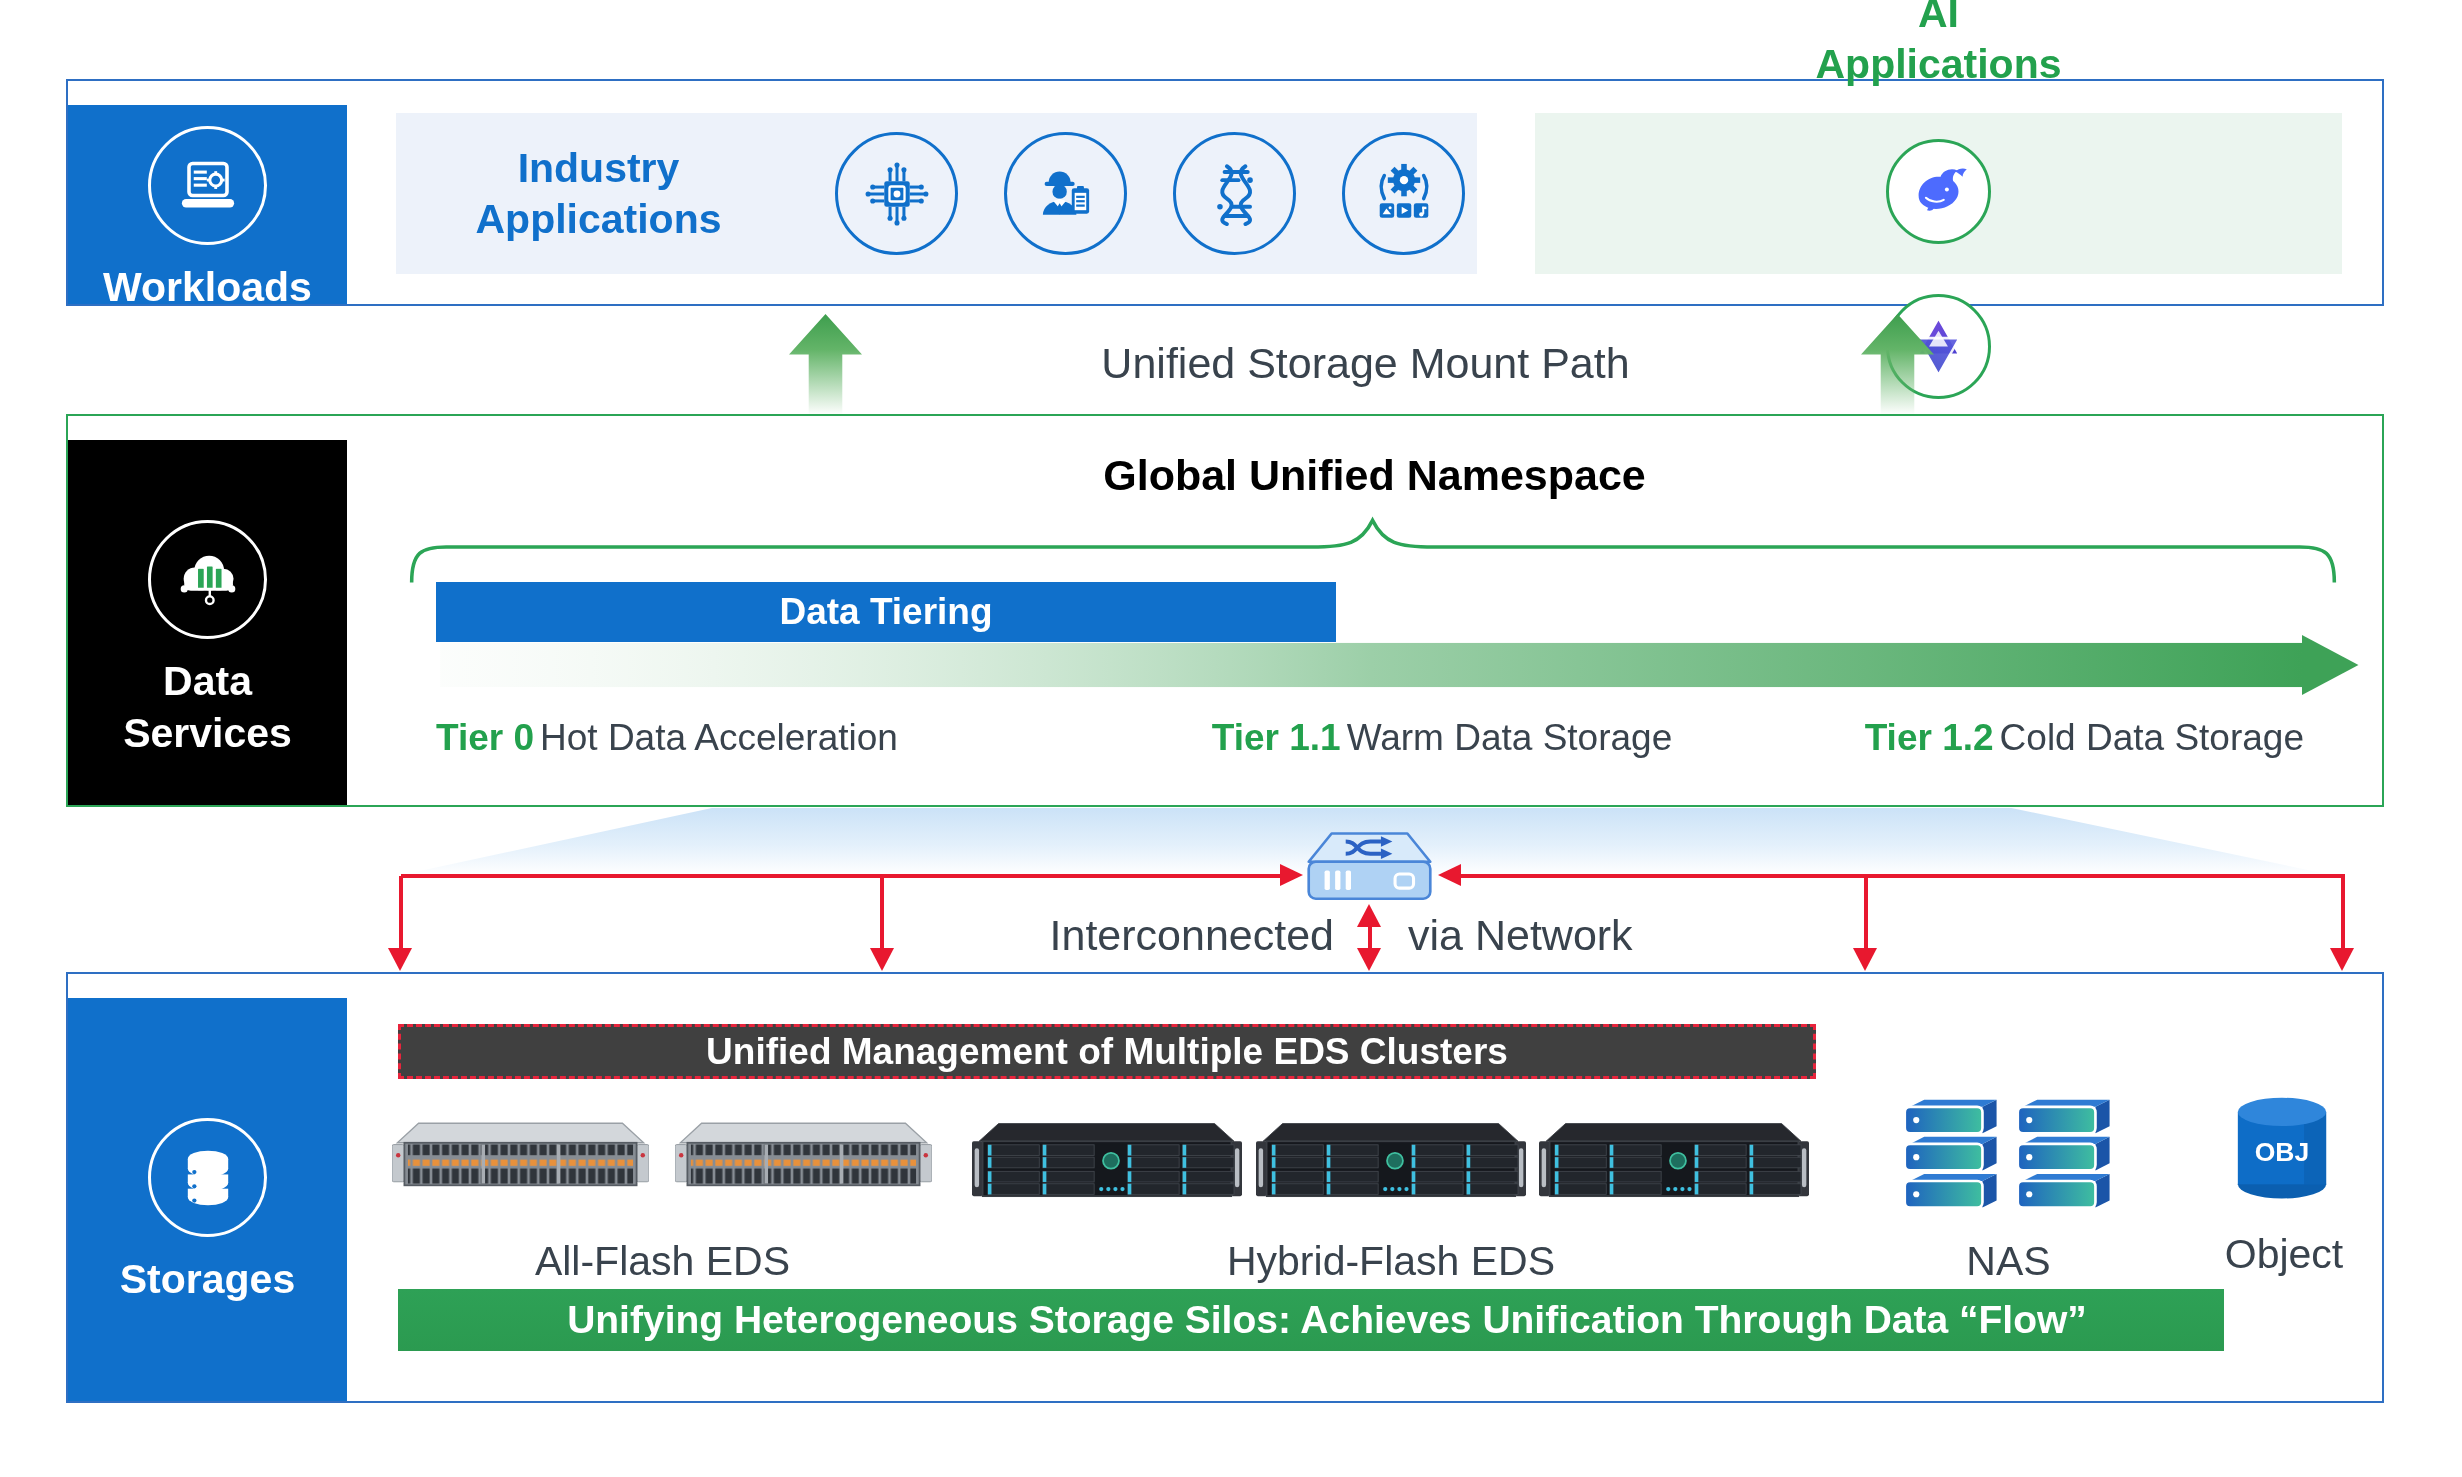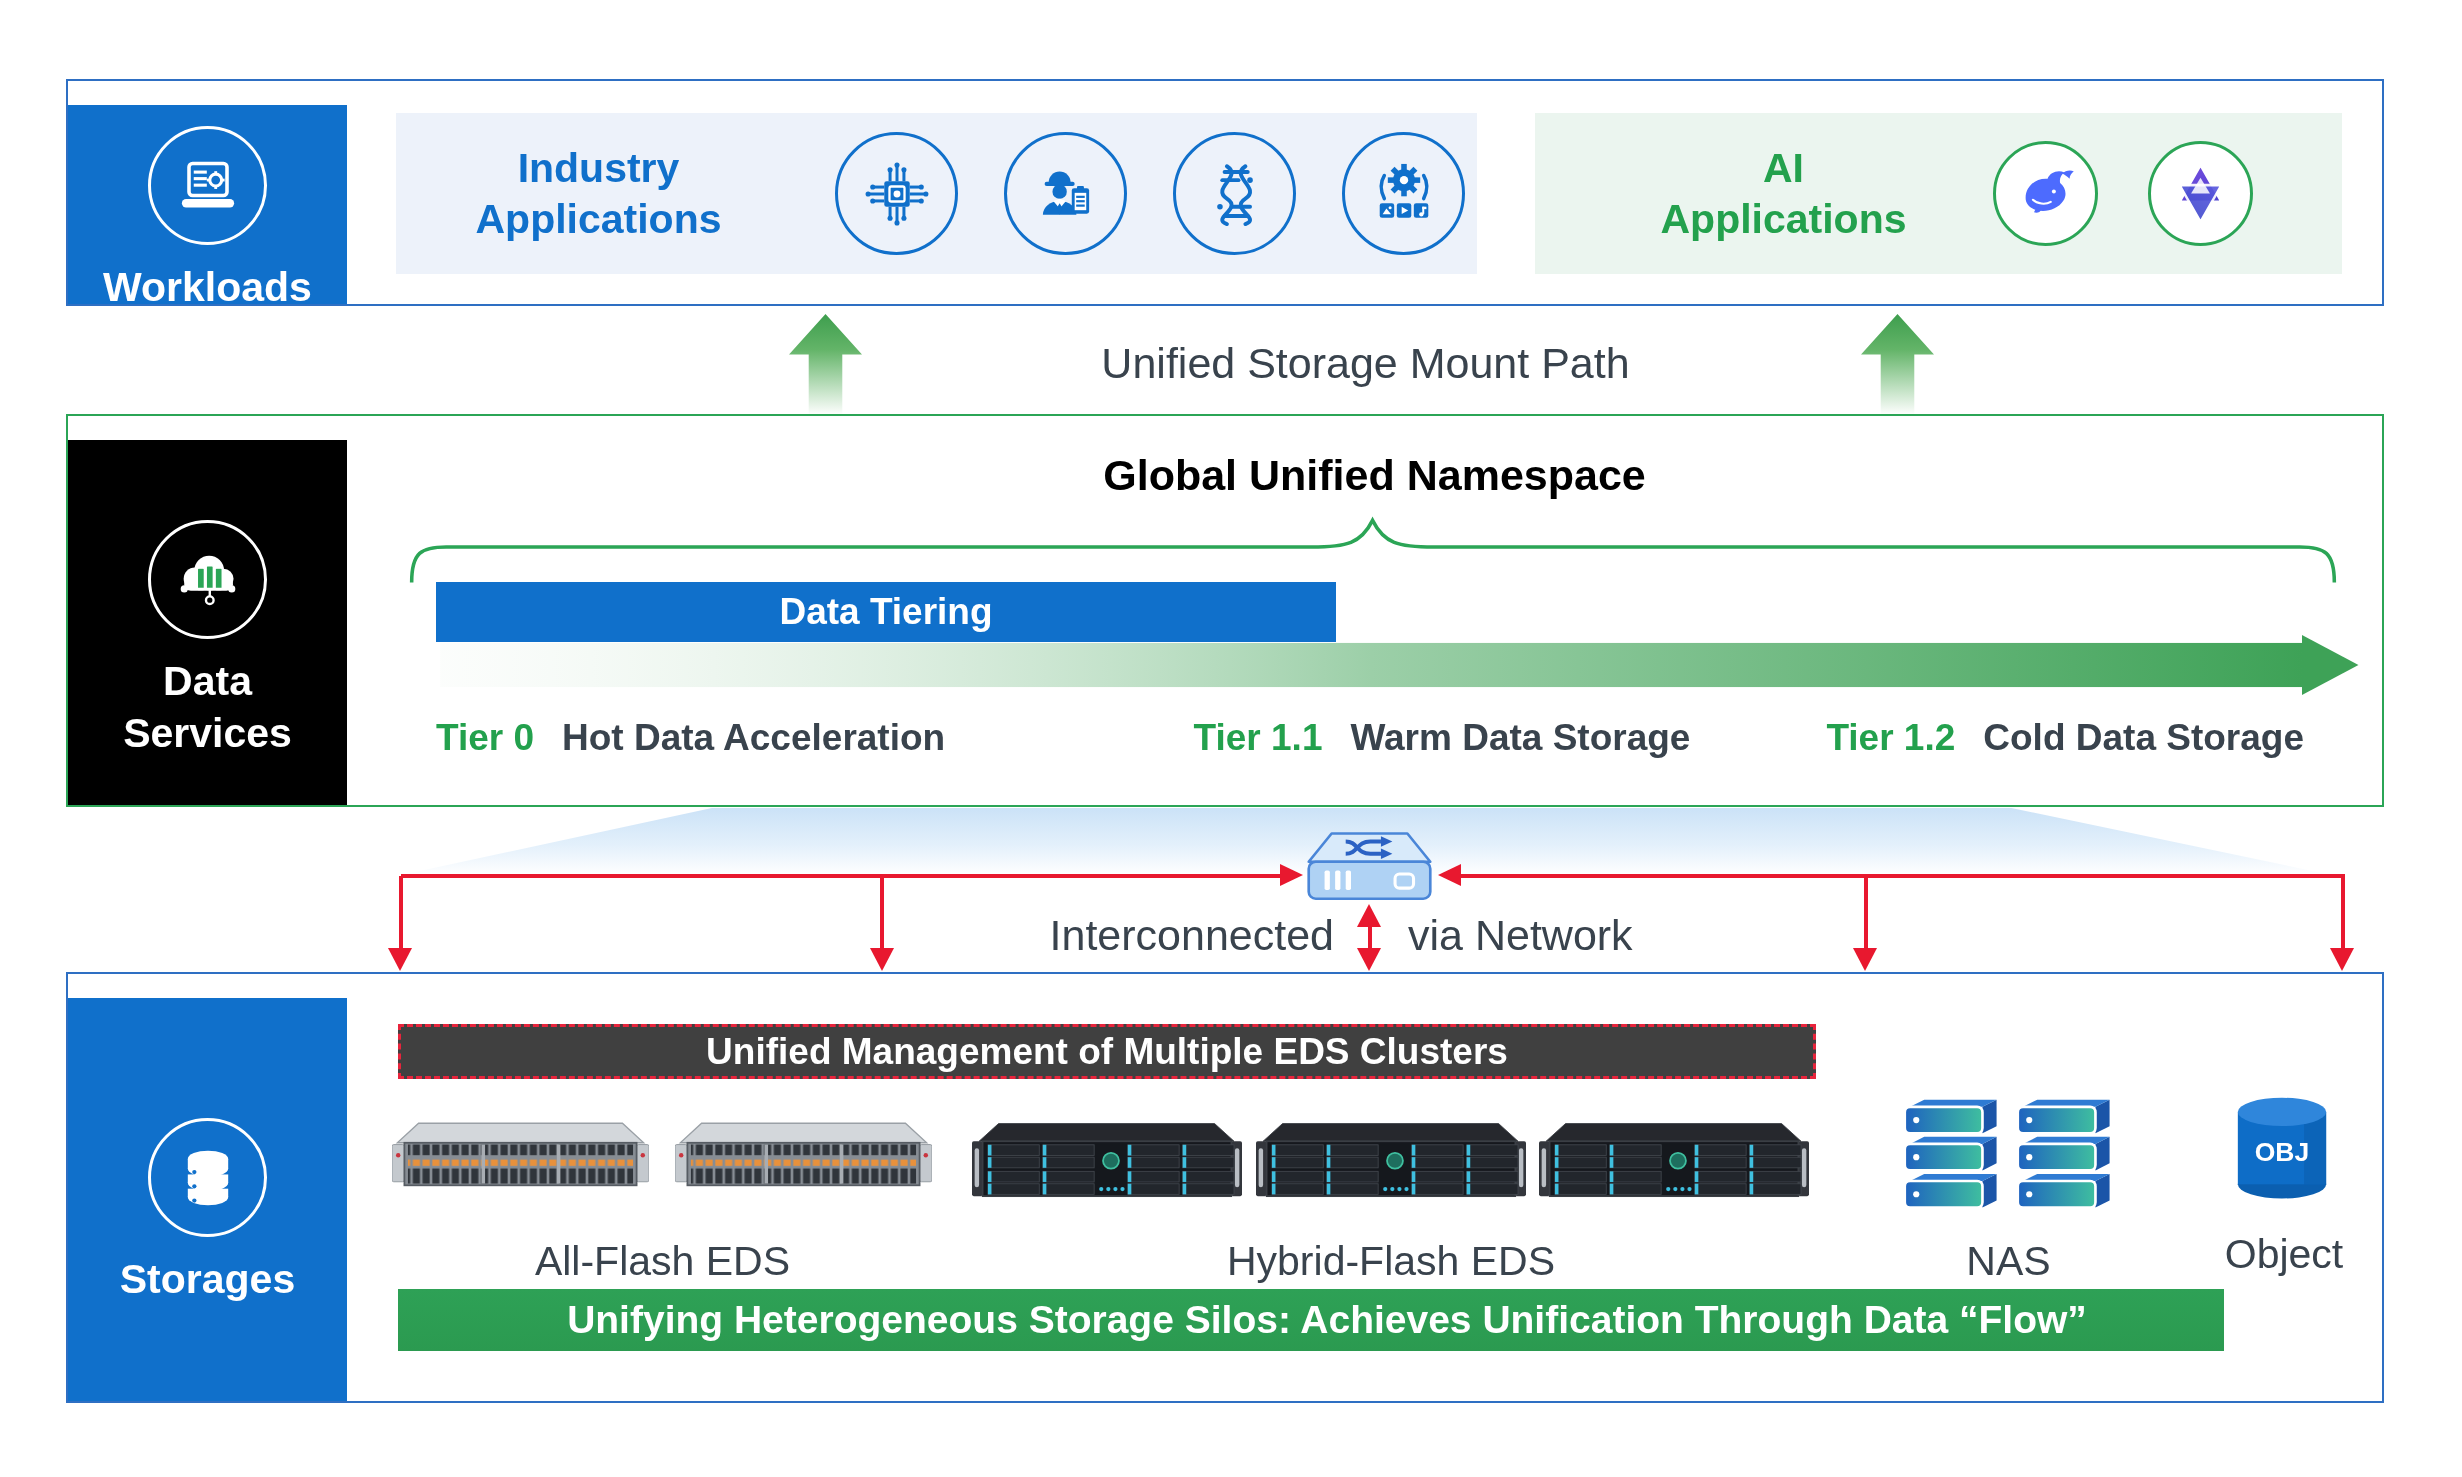--- a/index.html
+++ b/index.html
@@ -29,21 +29,21 @@
   .mount-text{font-size:43px;color:#39434D;text-align:center;}
   .up-arrow{clip-path:polygon(50% 0,100% 40%,73% 40%,73% 100%,27% 100%,27% 40%,0 40%);
             background:linear-gradient(180deg,#3E9E4E 0%,#63B468 35%,rgba(255,255,255,0) 100%);}
   .ns-title{font-size:43px;font-weight:bold;color:#000000;text-align:center;padding-left:8px;}
   .bar{position:absolute;height:60px;display:flex;align-items:center;justify-content:center;
        color:#fff;font-weight:bold;font-size:37px;}
   .bar.tiering{background:#1070CB;}
   .bar.migration{background:linear-gradient(180deg,#2FA659,#27994C);}
   .tier{font-size:37px;}
   .tier .tname{color:#23A14D;font-weight:bold;}
-  .tier .tdesc{color:#39434D;margin-left:28px;font-weight:bold;}
+  .tier .tdesc{color:#39434D;margin-left:6px;}
   .funnel{clip-path:polygon(16.1% 0,83.4% 0,100% 100%,0 100%);
           background:linear-gradient(180deg,#CBE2F7 0%,#E3F0FB 55%,rgba(255,255,255,0) 100%);}
   .rline{position:absolute;background:#E8182F;}
   .rh{height:3.5px;} .rv{width:3.5px;}
   .ah{position:absolute;width:0;height:0;}
   .ah.right{border-top:11.5px solid transparent;border-bottom:11.5px solid transparent;border-left:23px solid #E8182F;}
   .ah.left{border-top:11.5px solid transparent;border-bottom:11.5px solid transparent;border-right:23px solid #E8182F;}
   .ah.down{border-left:12.4px solid transparent;border-right:12.4px solid transparent;border-top:23px solid #E8182F;}
   .ah.up{border-left:12.4px solid transparent;border-right:12.4px solid transparent;border-bottom:23px solid #E8182F;}
   .net-text{font-size:43px;color:#39434D;}
@@ -181,21 +181,21 @@
           <polygon points="30,43 35.6,46.2 30,49.4" fill="#fff"></polygon>
           <g fill="#fff">
               <rect x="47.8" y="43" width="1.7" height="6.2"></rect>
               <circle cx="47" cy="49.6" r="1.9"></circle>
               <rect x="47.8" y="43" width="3.6" height="2.1"></rect>
             </g>
         </svg>
       </div>
     </div>
 
-    <div class="panel ai" style="left:1467px;top:32px;width:807px;height:161px;gap:50px;">
+    <div class="panel ai" style="left:1467px;top:32px;width:807px;height:161px;gap:50px;flex-direction:column;">
       <div class="panel-title preline">AI
 Applications</div>
       <div class="app-circle g">
         <svg width="67" height="67" viewBox="0 0 64 64">
           <path d="M13 36c0-11 10-19 21-18 2-6 10-9 16-6-3 2-5 6-4 10 5 4 7 11 3 17-5 8-16 11-25 9-7-2-11-6-11-12z" fill="#4D6BFE"></path>
           <path d="M48 13c3-3 8-4 11-2-2 1-4 4-4 7-2.5-2.5-4.5-3.5-7-5z" fill="#4D6BFE"></path>
           <path d="M20 38c4 4 12 5 17 2" stroke="#fff" stroke-width="2" fill="none" stroke-linecap="round"></path>
           <circle cx="40" cy="30" r="1.9" fill="#fff"></circle>
           <path d="M24 44 l-3 6 c3 1 6 0 7-3z" fill="#4D6BFE"></path>
         </svg>

